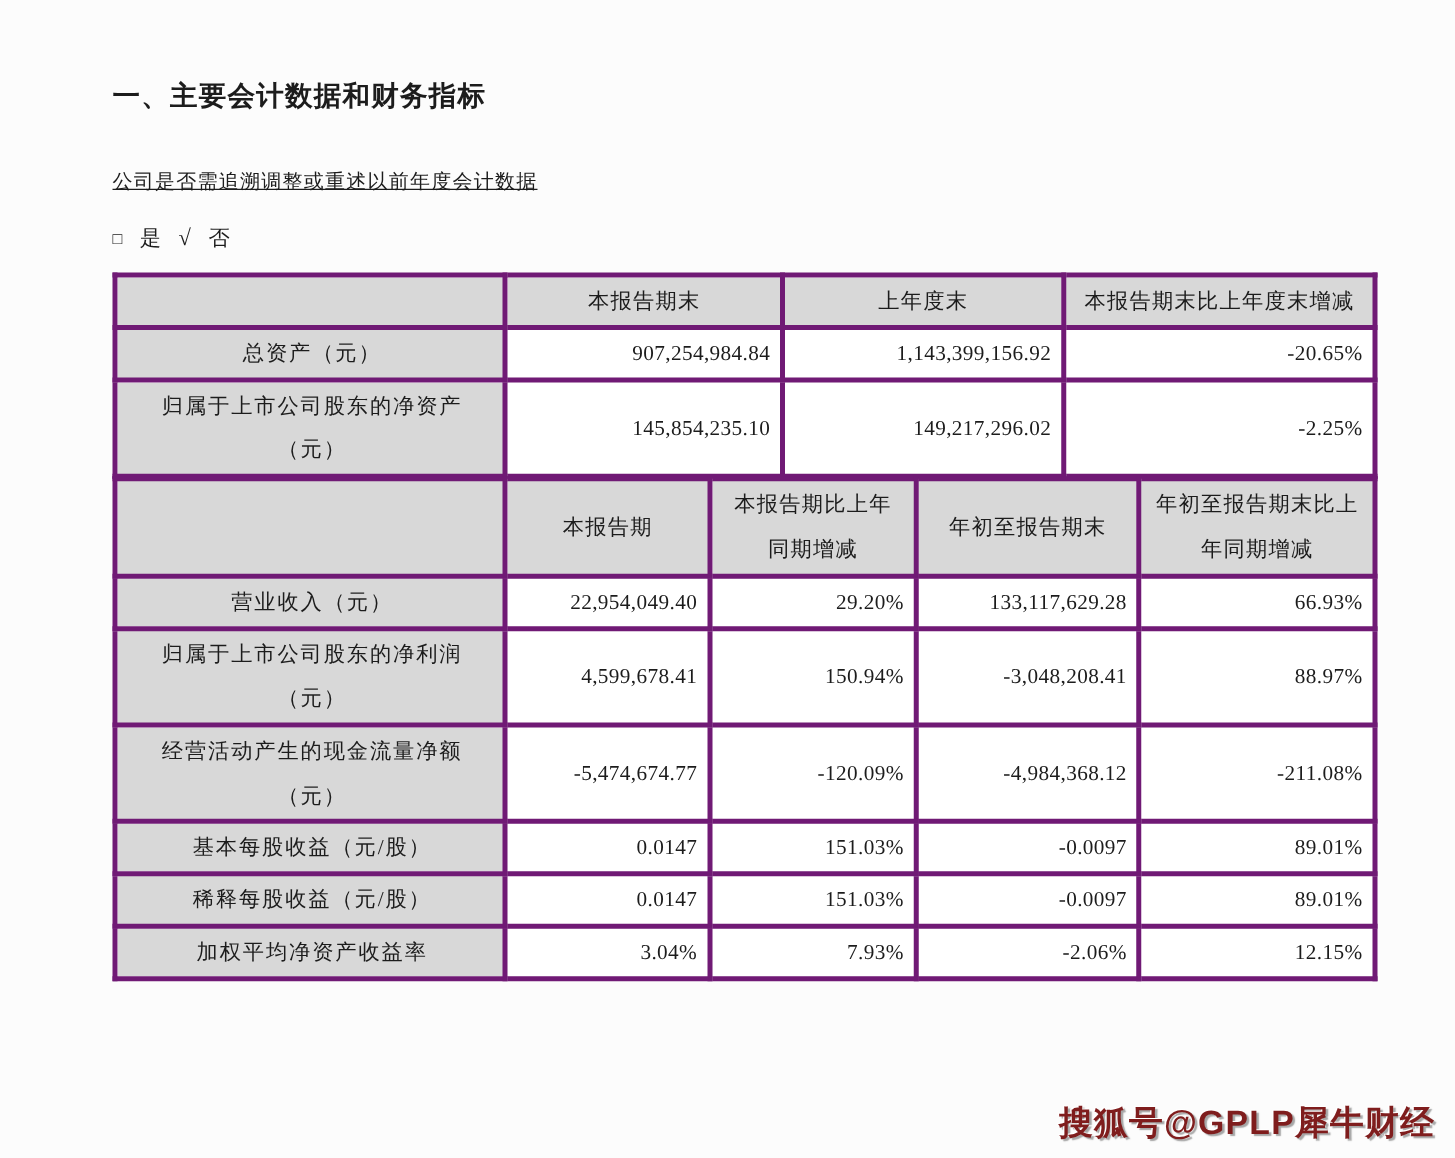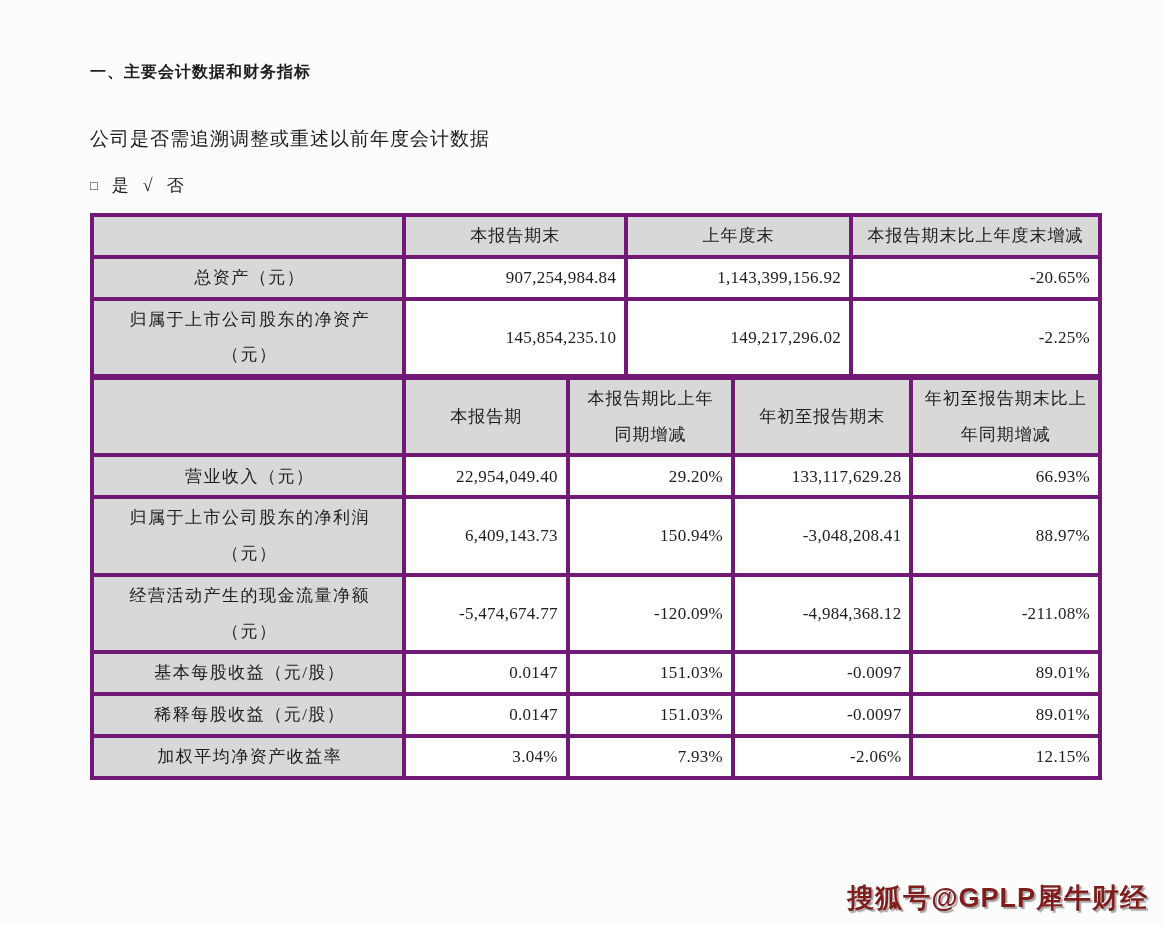--- a/index.html
+++ b/index.html
@@ -15,30 +15,31 @@
   .doc-title{
     margin:44px 0 0 0;
     text-align:center;
     font-size:31px;
     font-weight:bold;
     letter-spacing:3px;
     font-family:"Liberation Serif","DejaVu Serif",serif;
   }
   .section-heading{
     margin:62px 0 0 0;
-    font-size:16px;
+    font-size:22px;
     font-weight:bold;
     letter-spacing:1px;
     font-family:"Liberation Sans","DejaVu Sans",sans-serif;
   }
   .para{
     margin:44px 0 0 0;
-    font-size:19px;
+    font-size:16px;
     letter-spacing:1px;
     line-height:1.3;
+    text-decoration:underline;
   }
   .checkline{
     margin:22px 0 0 0;
     font-size:17px;
     letter-spacing:1px;
   }
   .checkline span{margin-right:13px;}
   .box-glyph{font-size:13px;position:relative;top:-1px;}
   .check-glyph{font-size:18px;}
   table{
@@ -134,21 +135,21 @@
     </tr>
     <tr style="height:42px;">
       <td class="gray label">营业收入（元）</td>
       <td class="num">22,954,049.40</td>
       <td class="num">29.20%</td>
       <td class="num">133,117,629.28</td>
       <td class="num">66.93%</td>
     </tr>
     <tr style="height:42px;">
       <td class="gray label">归属于上市公司股东的净利润（元）</td>
-      <td class="num">6,409,143.73</td>
+      <td class="num">4,599,678.41</td>
       <td class="num">150.94%</td>
       <td class="num">-3,048,208.41</td>
       <td class="num">88.97%</td>
     </tr>
     <tr style="height:42px;">
       <td class="gray label">经营活动产生的现金流量净额（元）</td>
       <td class="num">-5,474,674.77</td>
       <td class="num">-120.09%</td>
       <td class="num">-4,984,368.12</td>
       <td class="num">-211.08%</td>

